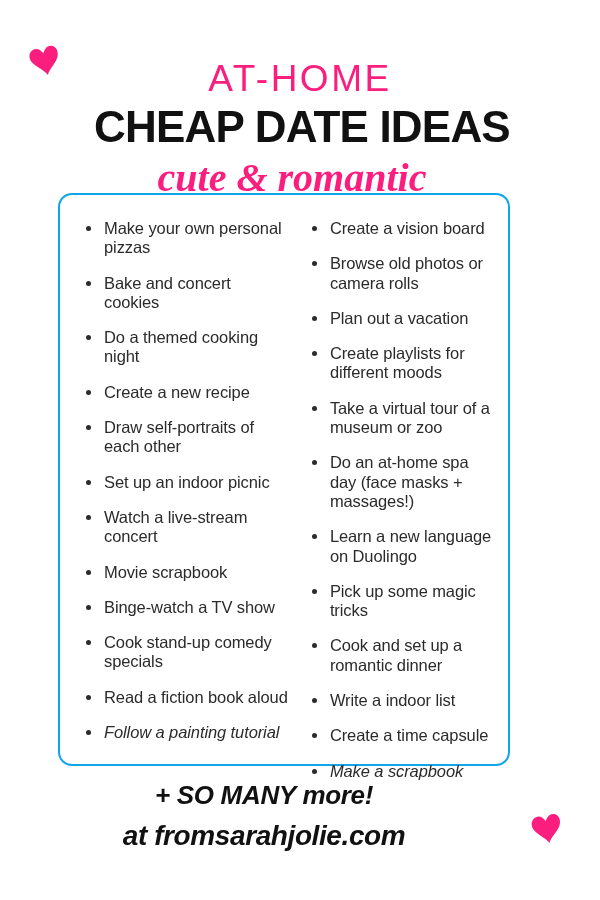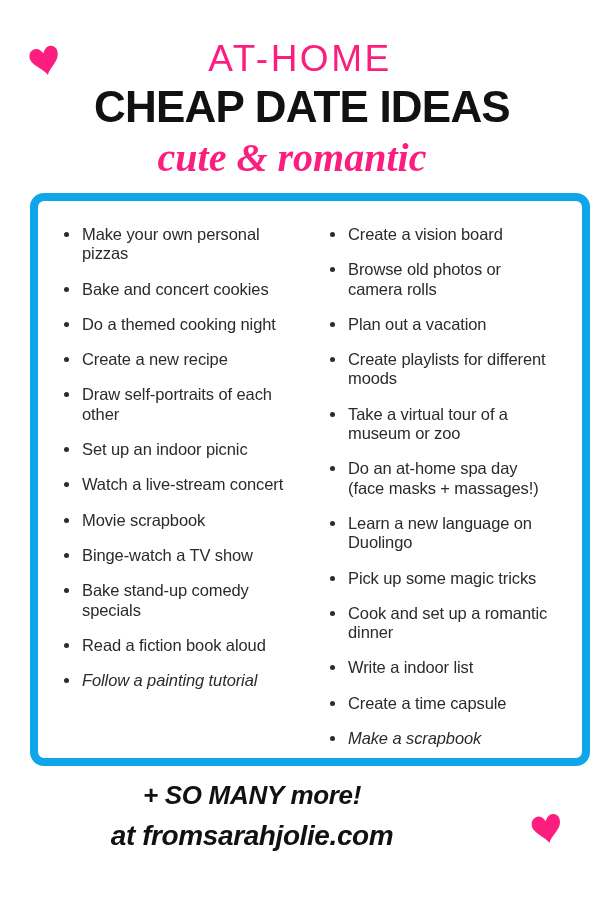--- a/index.html
+++ b/index.html
@@ -27,21 +27,21 @@
     position: absolute;
     width: 34px;
     height: 34px;
   }
   .heart svg { display: block; width: 100%; height: 100%; }
   .heart-top-left { left: 28px; top: 44px; transform: rotate(-12deg); }
   .heart-bottom-right { left: 530px; top: 812px; transform: rotate(-10deg); }
 
   
   .header {
-    padding-top: 40px;
+    padding-top: 60px;
     text-align: center;
   }
   .kicker {
     font-family: "Liberation Sans", sans-serif;
     font-weight: 400;
     font-size: 37px;
     letter-spacing: 2.5px;
     color: #fb1e7f;
     line-height: 1;
     margin: 0;
@@ -61,26 +61,26 @@
     font-style: italic;
     font-size: 40px;
     color: #fb1e7f;
     line-height: 1;
     margin: 7px 16px 0 0;
   }
 
   
   .list-card {
     position: absolute;
-    left: 30px;
+    left: 58px;
     top: 193px;
-    width: 560px;
+    width: 452px;
     height: 573px;
     box-sizing: border-box;
-    border: 8px solid #0ea5e9;
+    border: 2px solid #0ea5e9;
     border-radius: 14px;
     background: #ffffff;
     padding: 16px 14px 16px 14px;
     display: flex;
     flex-direction: row;
     align-items: flex-start;
   }
   .col {
     box-sizing: border-box;
     padding-top: 8px;
@@ -111,21 +111,21 @@
     top: 7px;
     width: 5px;
     height: 5px;
     border-radius: 50%;
     background: #2b2b2b;
   }
 
   
   .footer {
     position: absolute;
-    left: 0;
+    left: 12px;
     top: 782px;
     width: 504px;
     text-align: center;
   }
   .footer-more {
     font-family: "Liberation Sans", sans-serif;
     font-weight: 700;
     font-style: italic;
     font-size: 26px;
     color: #111111;
@@ -166,21 +166,21 @@
       <ul class="idea-list">
         <li>Make your own personal pizzas</li>
         <li>Bake and concert cookies</li>
         <li>Do a themed cooking night</li>
         <li>Create a new recipe</li>
         <li>Draw self-portraits of each other</li>
         <li>Set up an indoor picnic</li>
         <li>Watch a live-stream concert</li>
         <li>Movie scrapbook</li>
         <li>Binge-watch a TV show</li>
-        <li>Bake stand-up comedy specials</li>
+        <li>Cook stand-up comedy specials</li>
         <li>Read a fiction book aloud</li>
         <li>Follow a painting tutorial</li>
       </ul>
     </div>
     <div class="col col-right">
       <ul class="idea-list">
         <li>Create a vision board</li>
         <li>Browse old photos or camera rolls</li>
         <li>Plan out a vacation</li>
         <li>Create playlists for different moods</li>

